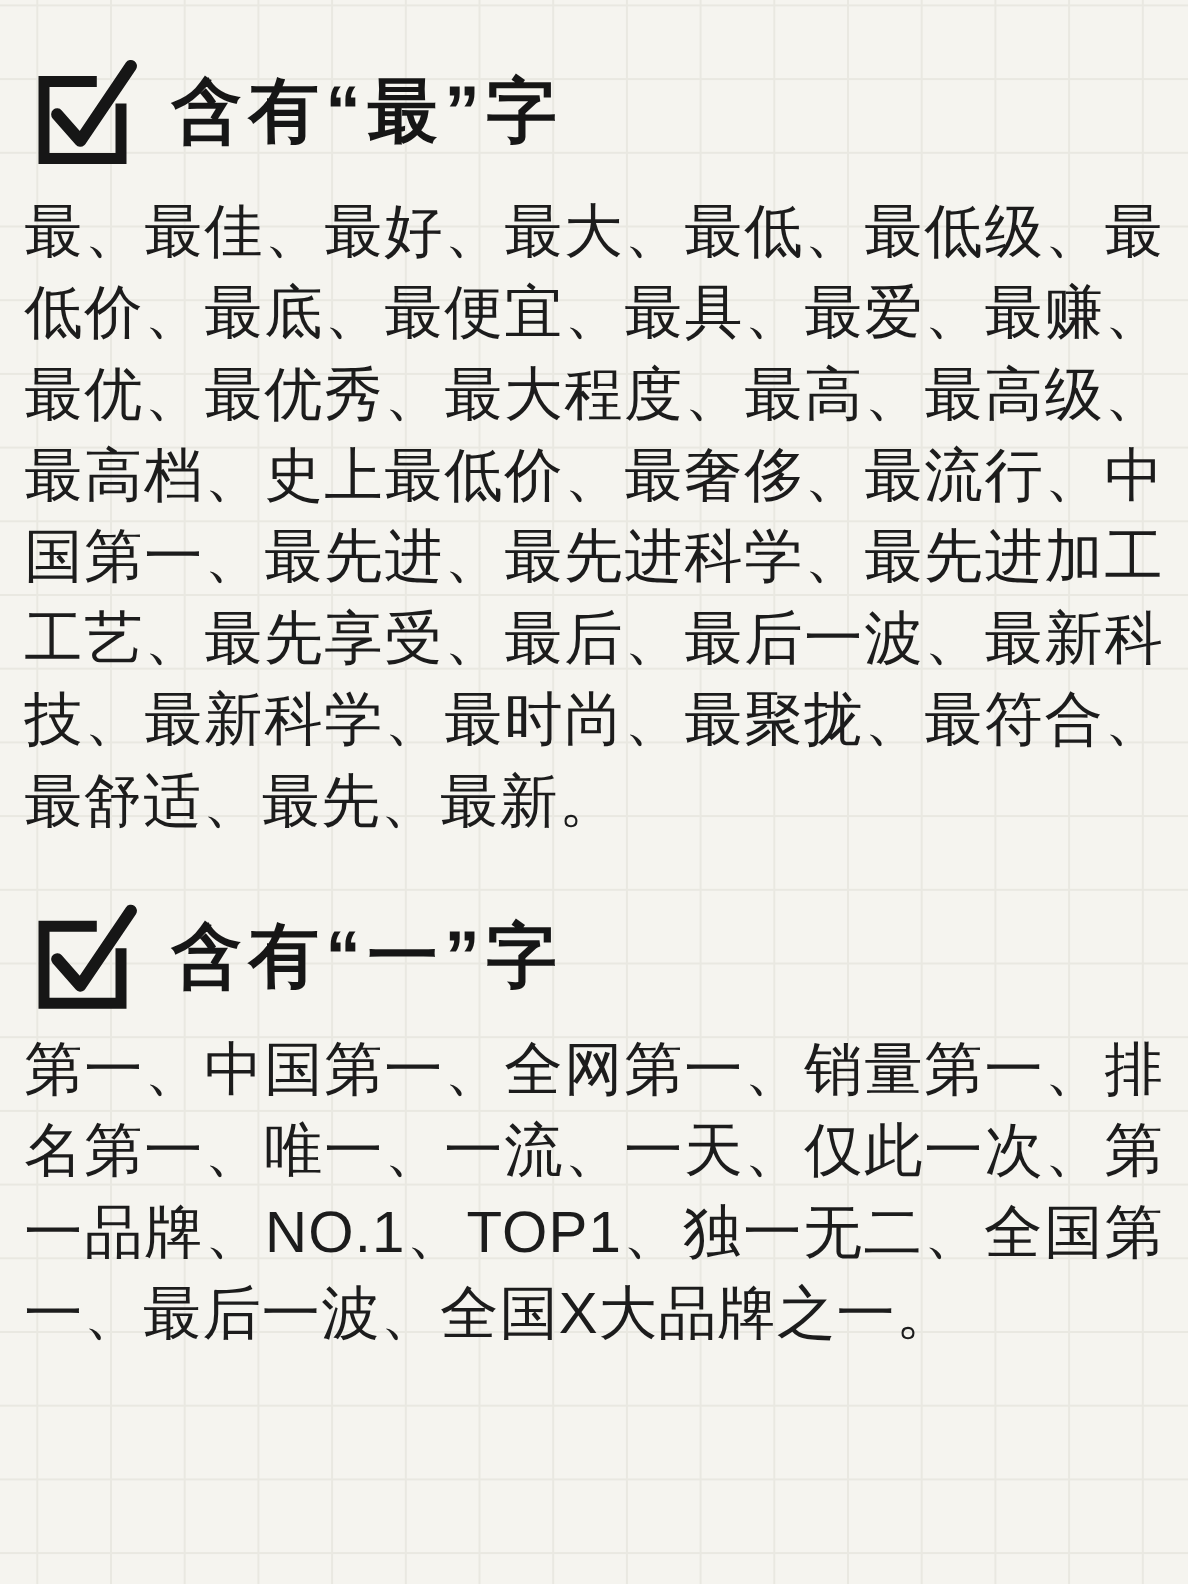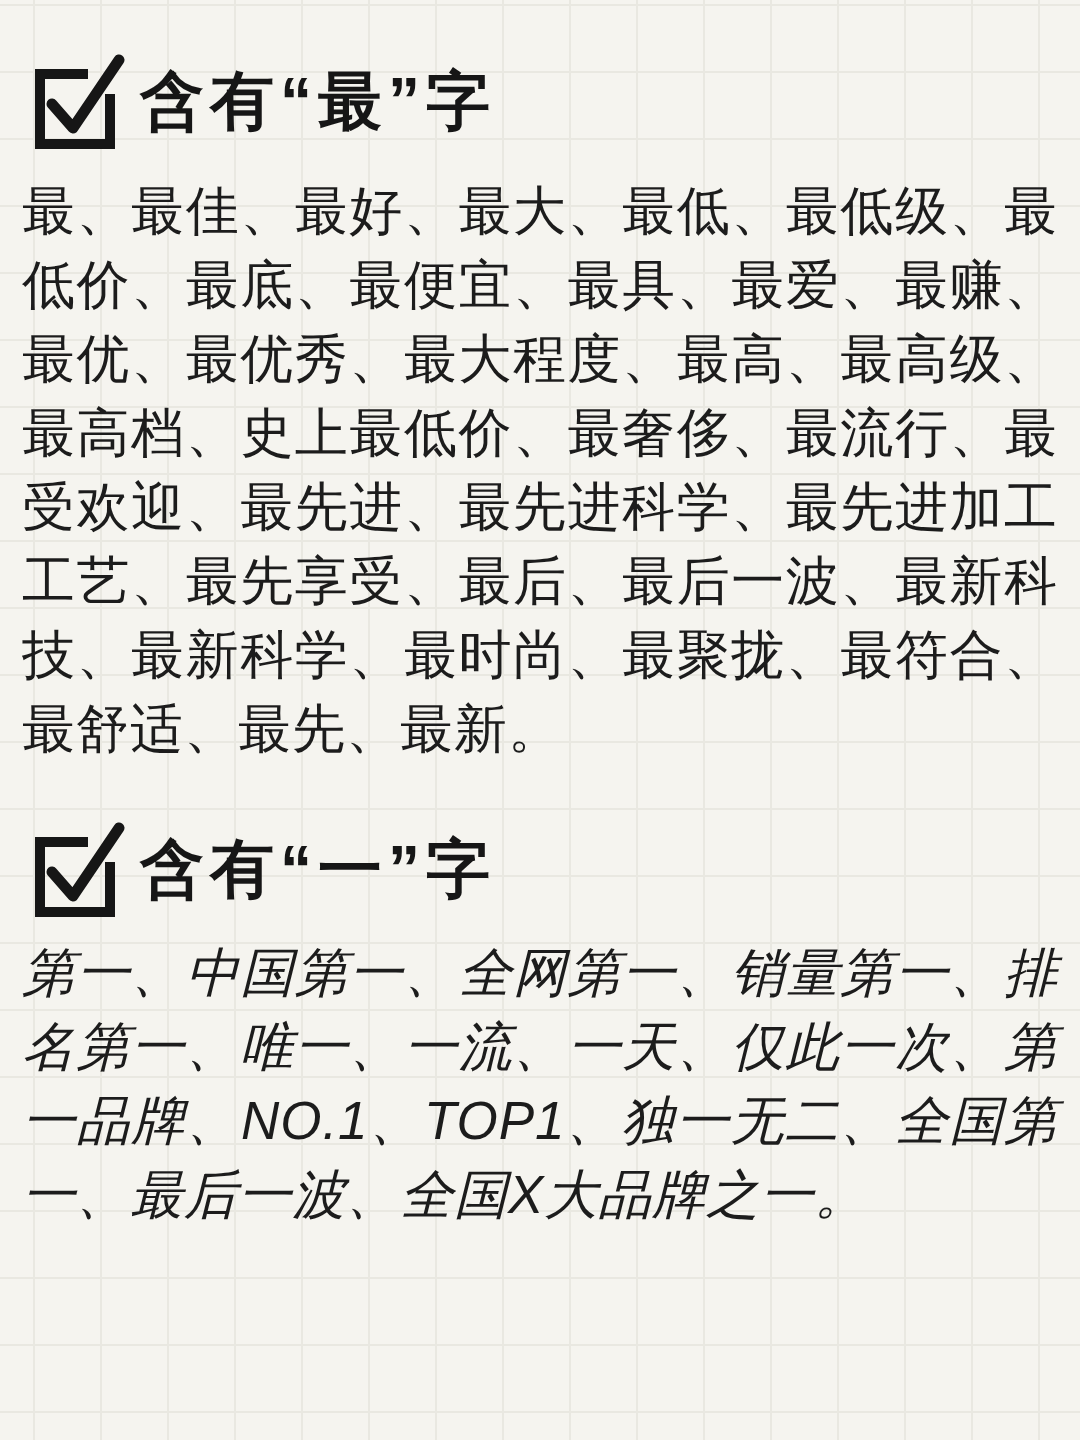--- a/index.html
+++ b/index.html
@@ -25,21 +25,21 @@
     width: 1080px;
     height: 1440px;
     padding: 50px 22px 0 22px;
   }
 
   .section { margin: 0; }
 
   .section-heading {
     display: flex;
     align-items: center;
-    gap: 14px;
+    gap: 30px;
     height: 108px;
   }
 
   .checkbox-icon {
     width: 100px;
     height: 104px;
     flex: 0 0 auto;
     margin-left: 4px;
   }
 
@@ -69,39 +69,38 @@
     color: #1c1c1c;
     word-break: break-all;
   }
 
   .section + .section {
     margin-top: 52px;
   }
 
   .section2 .body-text {
     margin-top: 10px;
-    font-style: italic;
   }
 </style>
 </head>
 <body>
 
 <div class="page">
 
   <div class="section section1">
     <div class="section-heading">
       <span class="checkbox-icon">
         <svg viewBox="0 0 100 104" xmlns="http://www.w3.org/2000/svg">
           <path d="M 62 22 L 14 22 L 14 92 L 84 92 L 84 42" fill="none" stroke="#161616" stroke-width="10"></path>
           <path d="M 26 52 L 47 76 L 93 8" fill="none" stroke="#161616" stroke-width="11" stroke-linecap="round" stroke-linejoin="round"></path>
         </svg>
       </span>
       <span class="heading-text">含有“最”字</span>
     </div>
-    <div class="body-text">最、最佳、最好、最大、最低、最低级、最低价、最底、最便宜、最具、最爱、最赚、最优、最优秀、最大程度、最高、最高级、最高档、史上最低价、最奢侈、最流行、最受欢迎、最先进、最先进科学、最先进加工工艺、最先享受、最后、最后一波、最新科技、最新科学、最时尚、最聚拢、最符合、最舒适、最先、最新。</div>
+    <div class="body-text">最、最佳、最好、最大、最低、最低级、最低价、最底、最便宜、最具、最爱、最赚、最优、最优秀、最大程度、最高、最高级、最高档、史上最低价、最奢侈、最流行、中国第一、最先进、最先进科学、最先进加工工艺、最先享受、最后、最后一波、最新科技、最新科学、最时尚、最聚拢、最符合、最舒适、最先、最新。</div>
   </div>
 
   <div class="section section2">
     <div class="section-heading">
       <span class="checkbox-icon">
         <svg viewBox="0 0 100 104" xmlns="http://www.w3.org/2000/svg">
           <path d="M 62 22 L 14 22 L 14 92 L 84 92 L 84 42" fill="none" stroke="#161616" stroke-width="10"></path>
           <path d="M 26 52 L 47 76 L 93 8" fill="none" stroke="#161616" stroke-width="11" stroke-linecap="round" stroke-linejoin="round"></path>
         </svg>
       </span>

